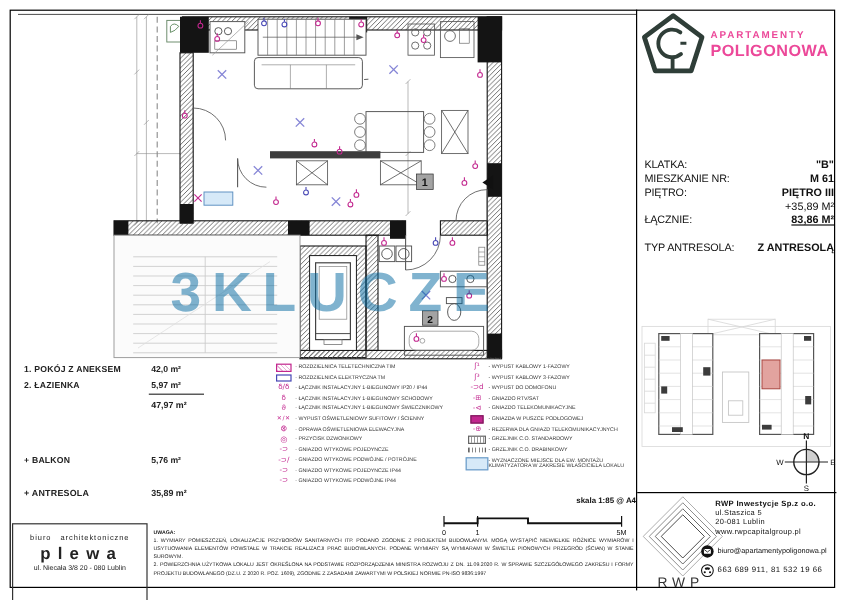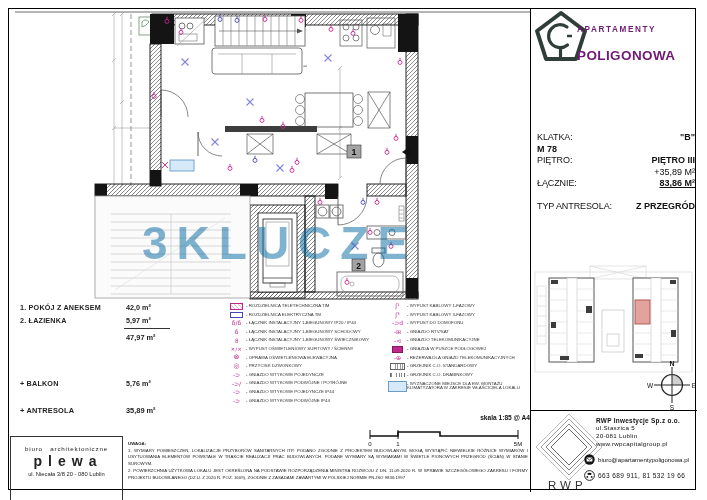--- a/index.html
+++ b/index.html
@@ -7,23 +7,23 @@
         font-family:"Liberation Sans",sans-serif;color:#111}
   .abs{position:absolute}
   .frame{position:absolute;left:8px;top:8px;width:688px;height:482px;border:1.6px solid #000;box-sizing:border-box;pointer-events:none}
   .vdiv{position:absolute;left:530px;top:8px;height:484px;width:0;border-left:1.4px solid #000}
   .hdiv{position:absolute;left:531px;top:410px;width:166px;height:0;border-top:1.4px solid #000}
 
   .watermark{position:absolute;left:142px;top:216px;font-size:46px;font-weight:700;letter-spacing:9px;
              color:#0369a1;opacity:.5;z-index:4;white-space:nowrap}
 
   
-  .logo-text{position:absolute;left:577px;top:25px;color:#701a75}
+  .logo-text{position:absolute;left:592px;top:25px;color:#ec4899}
   .logo-t1{font-size:8.2px;font-weight:700;letter-spacing:1.6px}
-  .logo-t2{font-size:13.5px;font-weight:700;letter-spacing:.4px;margin-top:14px}
+  .logo-t2{font-size:13.5px;font-weight:700;letter-spacing:.4px;margin-top:1px}
 
   
   .info{position:absolute;left:537px;top:132px;width:158px;font-size:9px}
   .info-row{display:flex;line-height:11.6px}
   .info-row .il{flex:1;letter-spacing:-.1px}
   .info-row .iv{font-weight:700;text-align:right}
   .info-row.plain .iv{font-weight:400}
   .info-row.lead .il{font-weight:400}
   .info-row.underline .iv{text-decoration:underline}
   .info-row.gap{margin-top:11px}
@@ -363,37 +363,38 @@
     <div class="logo-t1">APARTAMENTY</div>
     <div class="logo-t2">POLIGONOWA</div>
   </div>
 
   <div class="info">
       <div class="info-row">
     <span class="il">KLATKA:</span>
     <span class="iv">"B"</span>
   </div>
       <div class="info-row">
-    <span class="iv">M  78</span>
+    <span class="il">MIESZKANIE NR:</span>
+    <span class="iv">M  61</span>
   </div>
       <div class="info-row">
     <span class="il">PIĘTRO:</span>
     <span class="iv">PIĘTRO III</span>
   </div>
       <div class="info-row plain">
     <span class="il"></span>
     <span class="iv">+35,89 M²</span>
   </div>
       <div class="info-row lead underline">
     <span class="il">ŁĄCZNIE:</span>
     <span class="iv">83,86 M²</span>
   </div>
       <div class="info-row gap">
     <span class="il">TYP ANTRESOLA:</span>
-    <span class="iv">Z PRZEGRÓD</span>
+    <span class="iv">Z ANTRESOLĄ</span>
   </div>
     </div>
 
   <div class="rooms">
     <div>
         <div class="room-row">
     <span class="rn">1. POKÓJ Z ANEKSEM</span>
     <span class="ra">42,0 m²</span>
   </div>
         <div class="room-row">

